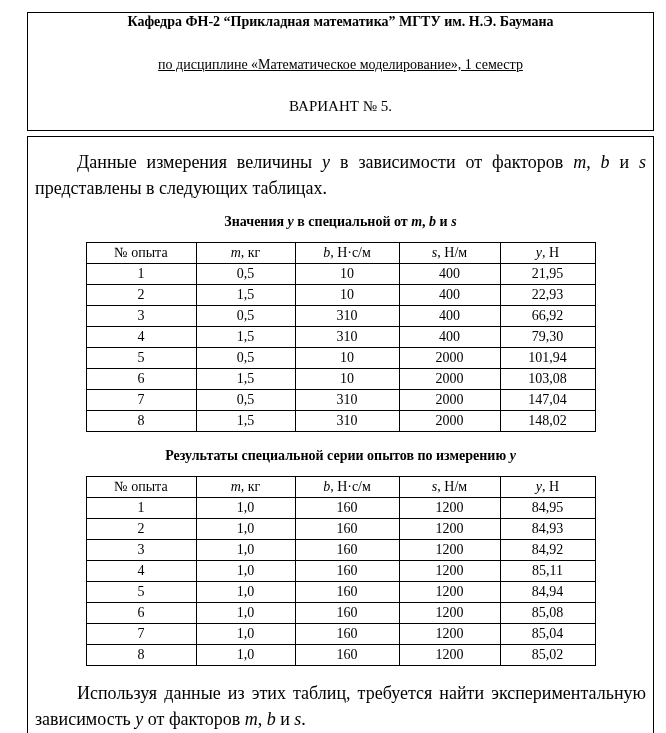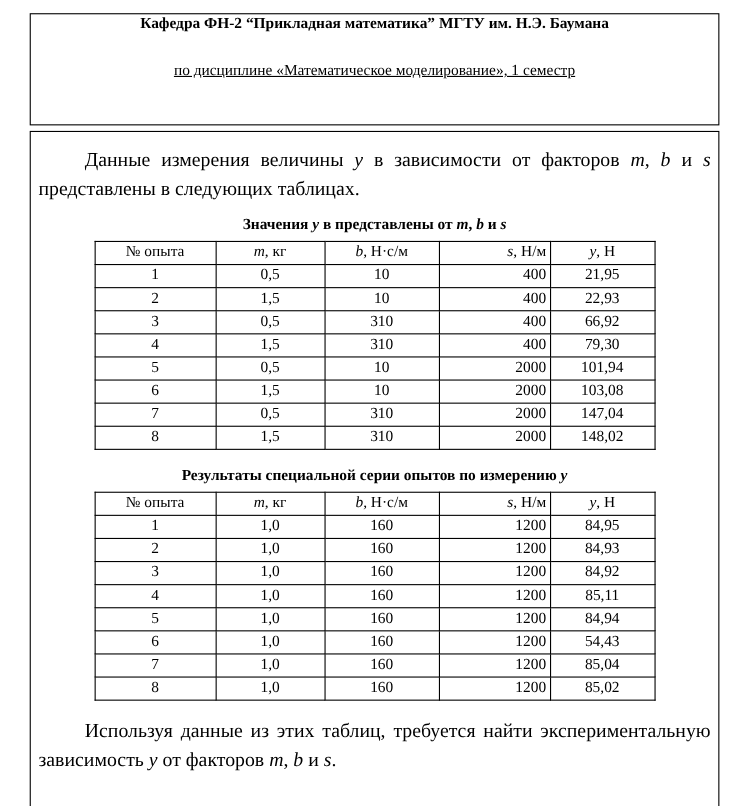--- a/index.html
+++ b/index.html
@@ -22,54 +22,55 @@
 
   .body-box { margin-top: 5px; padding: 13px 7px 60px; }
 
   .para   { font-size: 18px; line-height: 1.42; text-align: justify; margin: 0; }
   .indent { text-indent: 42px; }
   .var    { font-style: italic; }
 
   .caption  { font-size: 14px; font-weight: bold; text-align: center; margin: 16px 0 6px; }
   .caption-first { margin-top: 13px; }
 
-  table.data { border-collapse: collapse; margin: 0 auto; }
+  table.data { border-collapse: collapse; margin: 12px auto; }
   table.data th, table.data td {
     border: 1px solid #000;
     text-align: center;
     vertical-align: middle;
     padding: 0 3px;
     height: 20px;
     font-weight: normal;
     font-size: 14px;
     line-height: 1.2;
   }
   table.data th:nth-child(1), table.data td:nth-child(1) { width: 103px; }
   table.data th:nth-child(2), table.data td:nth-child(2) { width: 92px; }
   table.data th:nth-child(3), table.data td:nth-child(3) { width: 97px; }
-  table.data th:nth-child(4), table.data td:nth-child(4) { width: 94px; text-align: right; }
+  table.data th:nth-child(4), table.data td:nth-child(4) { width: 94px; }
   table.data th:nth-child(5), table.data td:nth-child(5) { width: 88px; }
 
   .closing { margin-top: 15px; }
 </style>
 </head>
 <body>
 
 <div class="page">
 
   <div class="box header-box">
     <p class="dept">Кафедра ФН-2 “Прикладная математика” МГТУ им. Н.Э. Баумана</p>
     <p class="subtitle">по дисциплине «Математическое моделирование», 1 семестр</p>
+    <p class="variant">ВАРИАНТ № 5.</p>
   </div>
 
   <div class="box body-box">
 
     <p class="para indent"><span>Данные измерения величины </span><span class="var">y</span><span> в зависимости от факторов </span><span class="var">m</span><span>, </span><span class="var">b</span><span> и </span><span class="var">s</span><span> представлены в следующих таблицах.</span></p>
 
-    <p class="caption caption-first"><span>Значения </span><span class="var">y</span><span> в представлены от </span><span class="var">m</span><span>, </span><span class="var">b</span><span> и </span><span class="var">s</span></p>
+    <p class="caption caption-first"><span>Значения </span><span class="var">y</span><span> в специальной от </span><span class="var">m</span><span>, </span><span class="var">b</span><span> и </span><span class="var">s</span></p>
 
     <table class="data">
       <thead>
         <tr>
           <th><span class="var"></span><span>№ опыта</span></th>
           <th><span class="var">m</span><span>, кг</span></th>
           <th><span class="var">b</span><span>, Н·с/м</span></th>
           <th><span class="var">s</span><span>, Н/м</span></th>
           <th><span class="var">y</span><span>, Н</span></th>
         </tr>
@@ -180,21 +181,21 @@
           <td>1,0</td>
           <td>160</td>
           <td>1200</td>
           <td>84,94</td>
         </tr>
           <tr>
           <td>6</td>
           <td>1,0</td>
           <td>160</td>
           <td>1200</td>
-          <td>54,43</td>
+          <td>85,08</td>
         </tr>
           <tr>
           <td>7</td>
           <td>1,0</td>
           <td>160</td>
           <td>1200</td>
           <td>85,04</td>
         </tr>
           <tr>
           <td>8</td>

